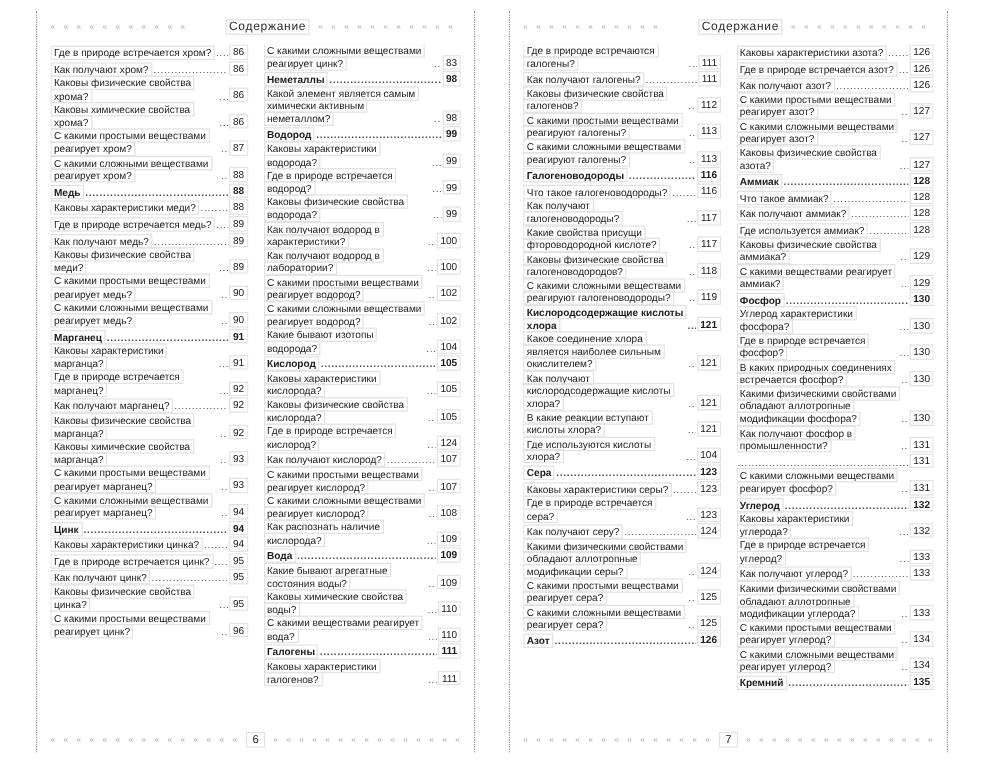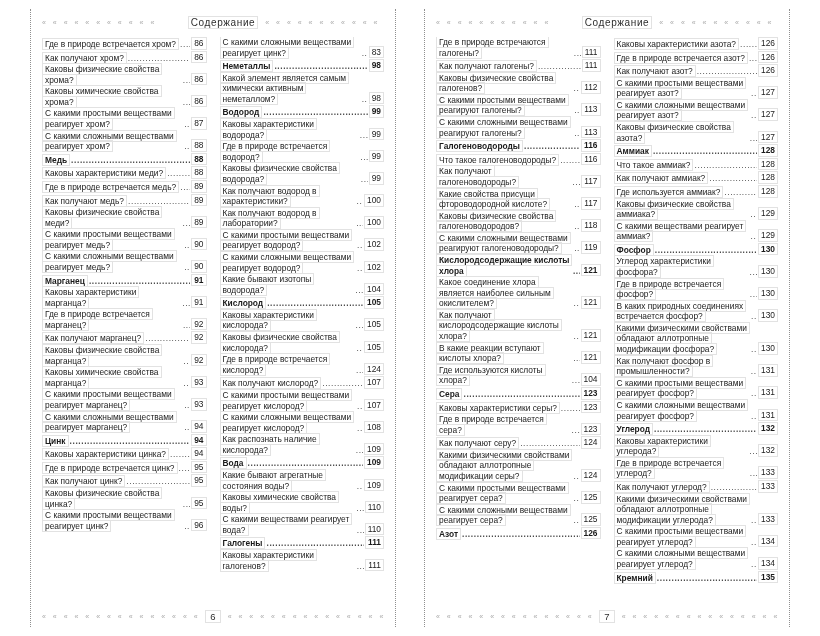--- a/index.html
+++ b/index.html
@@ -594,21 +594,20 @@
           <span class="label"><span class="boxed">Какими физическими свойствами обладают аллотропные модификации фосфора?</span></span>
           <span class="dots"></span>
           <span class="page-num boxed">130</span>
         </div>
         <div class="entry">
           <span class="label"><span class="boxed">Как получают фосфор в промышленности?</span></span>
           <span class="dots"></span>
           <span class="page-num boxed">131</span>
         </div>
         <div class="entry">
-          <span class="label"><span class="boxed">С какими простыми веществами реагирует фосфор?</span></span>
           <span class="dots"></span>
           <span class="page-num boxed">131</span>
         </div>
         <div class="entry">
           <span class="label"><span class="boxed">С какими сложными веществами реагирует фосфор?</span></span>
           <span class="dots"></span>
           <span class="page-num boxed">131</span>
         </div>
         <div class="entry bold">
           <span class="label"><span class="boxed">Углерод</span></span>

